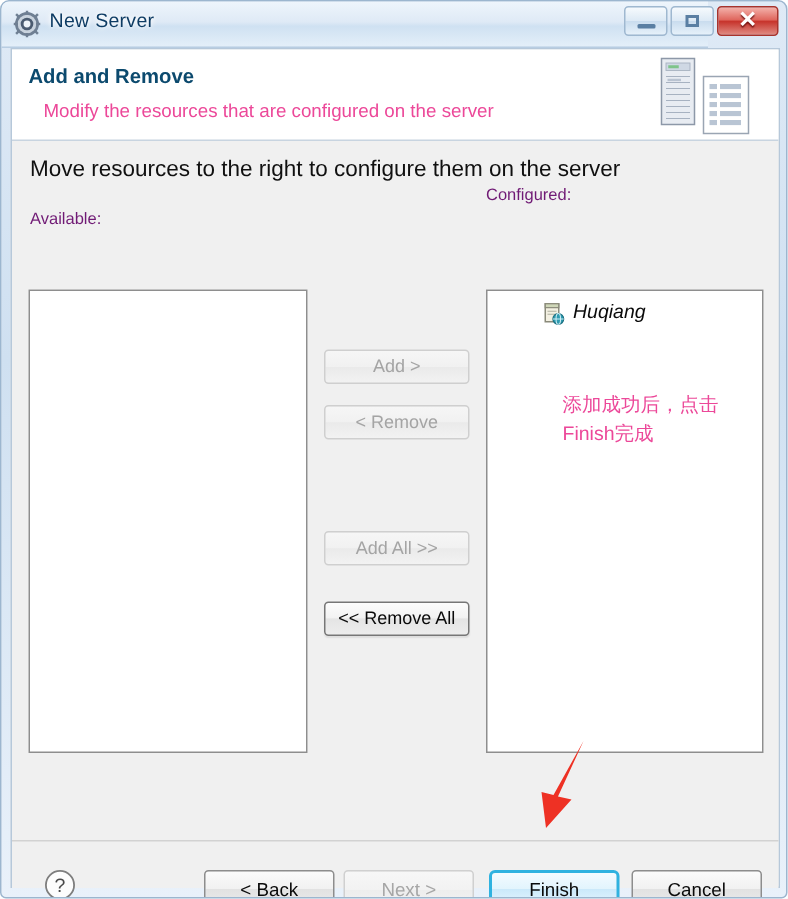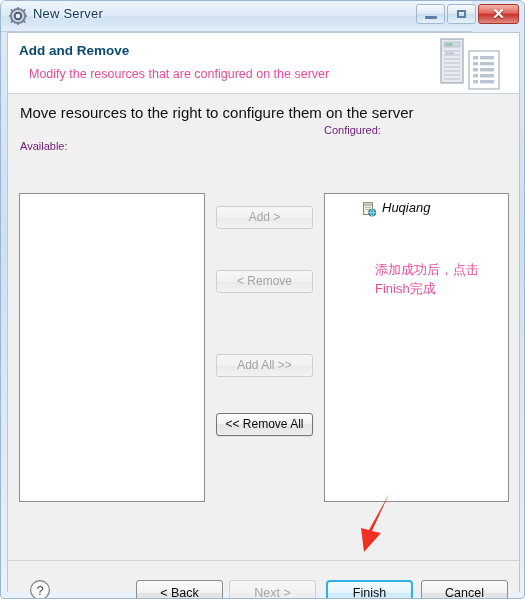--- a/index.html
+++ b/index.html
@@ -225,23 +225,22 @@
   .xfer-btn.disabled {
     border: 1px solid #cfcfcf;
     background: linear-gradient(180deg,#f6f6f6 0%, #f1f1f1 50%, #eaeaea 51%, #f2f2f2 100%);
     color: #a4a4a4;
   }
   .xfer-btn.enabled {
     border: 1px solid #767676;
     background: linear-gradient(180deg,#fcfcfc 0%, #f2f2f2 48%, #e4e4e4 50%, #ededed 100%);
     color: #0a0a0a;
     box-shadow: 0 1px 1px rgba(0,0,0,0.08);
-    margin-top: 12px;
-  }
-  #btn-add        { top: 112px; }
+  }
+  #btn-add        { top: 139px; }
   #btn-remove     { top: 176px; }
   #btn-add-all    { top: 260px; }
   #btn-remove-all { top: 307px; }
 
   
   #footer {
     position: absolute;
     left: 0; top: 527px;
     width: 511px;
     height: 31px;

